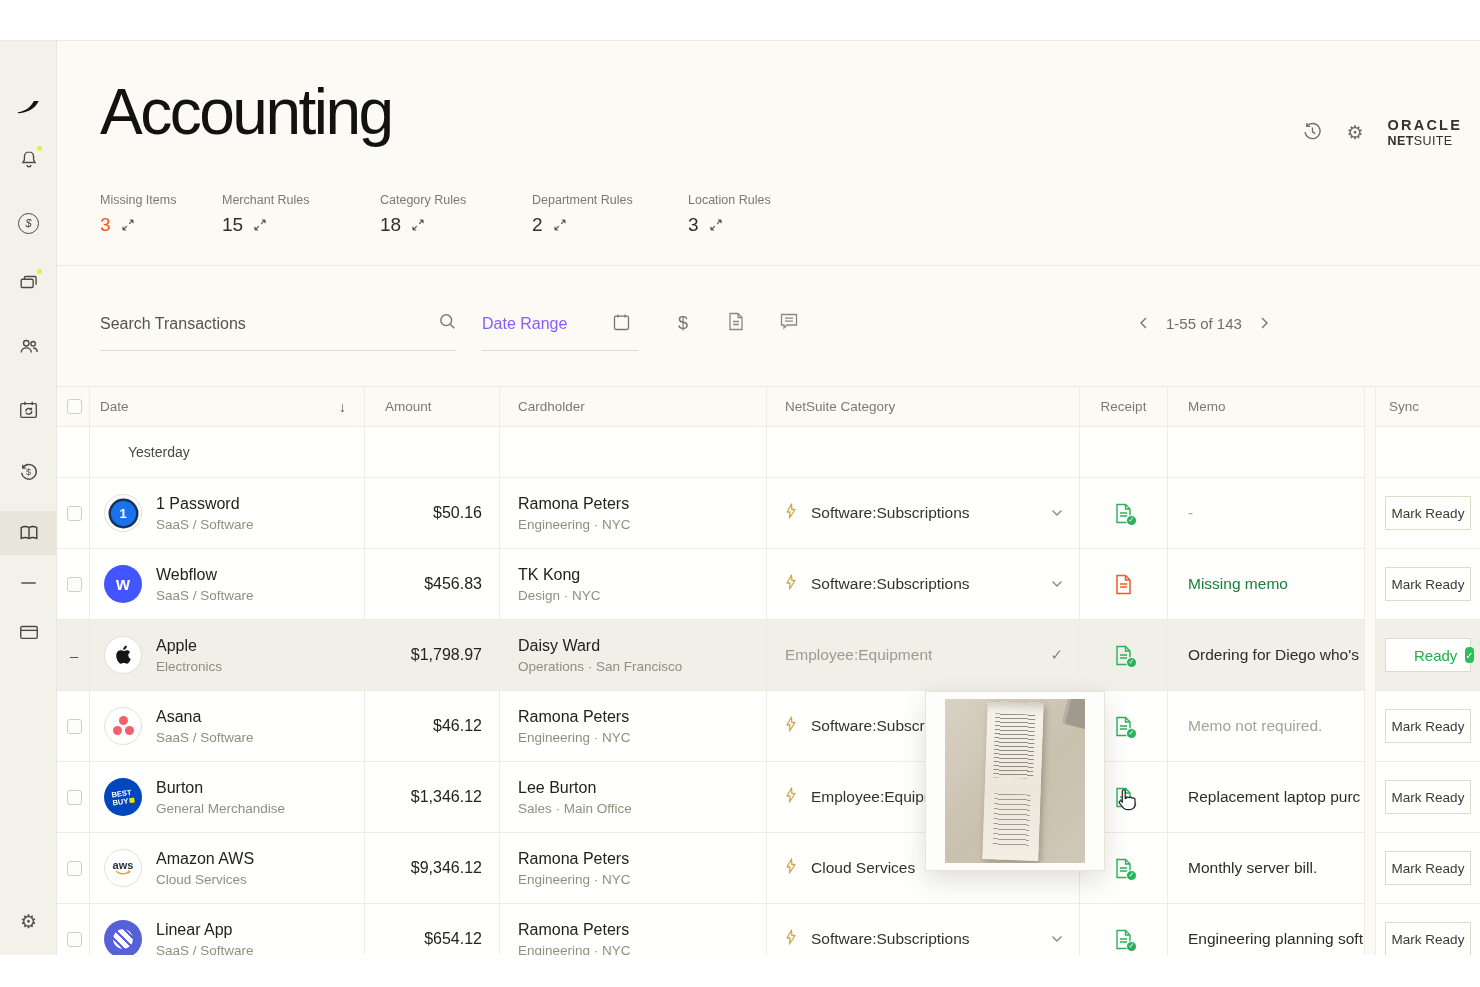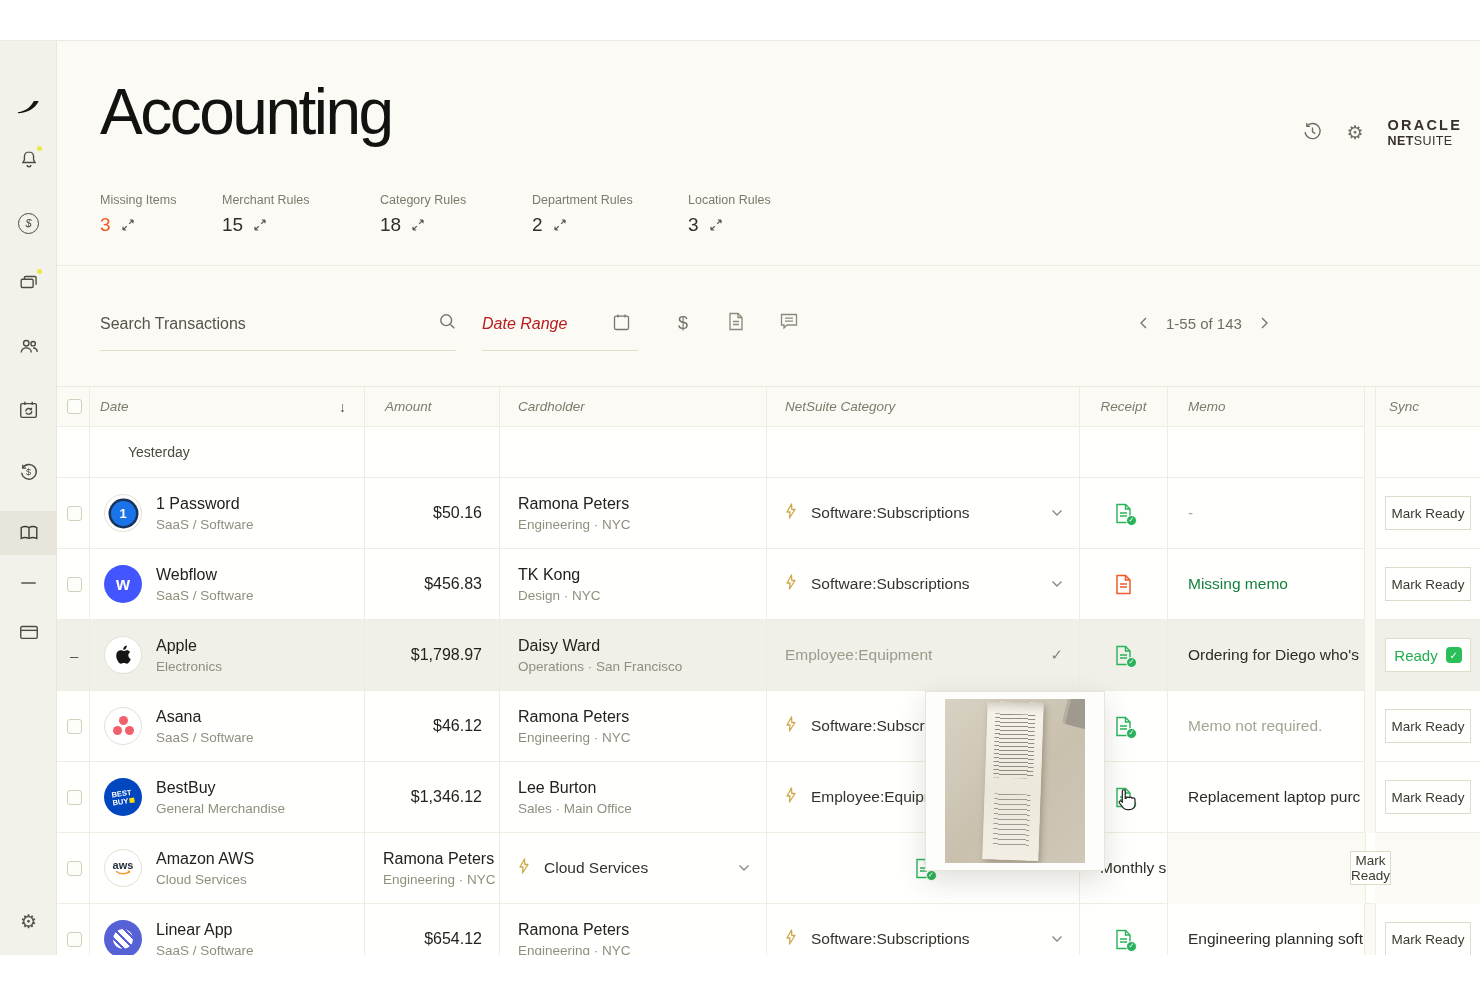--- a/index.html
+++ b/index.html
@@ -34,35 +34,35 @@
   .stat-label { font-size:12.5px; color:#7b7a6c; margin-bottom:7px; }
   .stat-value { font-size:19px; color:#30302a; display:flex; align-items:center; gap:11px; }
   .stat-value.orange { color:#f4581f; }
 
   .divider-h { position:absolute; left:0; right:0; top:224px; height:1px; background:#edebde; }
 
   
   .search-box { position:absolute; left:43px; top:256px; width:356px; height:54px; border-bottom:1px solid #e0ddca; display:flex; align-items:center; }
   .search-input { flex:1; border:none; background:transparent; outline:none; font-size:16px; color:#55544b; font-family:"Liberation Sans", sans-serif; }
   .search-input::placeholder { color:#55544b; opacity:1; }
-  .daterange { position:absolute; left:425px; top:256px; width:156px; height:54px; border-bottom:1px solid #e0ddca; display:flex; align-items:center; justify-content:space-between; padding-right:8px; font-size:16px; color:#b91c1c; cursor:pointer;font-style:italic; }
+  .daterange { position:absolute; left:425px; top:256px; width:156px; height:54px; border-bottom:1px solid #e0ddca; display:flex; align-items:center; justify-content:space-between; padding-right:8px; font-size:16px; color:#8b5cf6; cursor:pointer; }
   .filter-btn { position:absolute; top:268px; width:28px; height:28px; display:flex; align-items:center; justify-content:center; background:none; border:none; cursor:pointer; }
   .dollar-glyph { font-size:18px; color:#77766a; }
   .pager { position:absolute; left:1082px; top:268px; height:28px; display:flex; align-items:center; gap:18px; }
   .pager-info { font-size:15px; color:#6f6e60; }
   .pager-btn { background:none; border:none; cursor:pointer; display:flex; }
   .sync-btn { position:absolute; left:1273px; top:257px; width:126px; height:54px; background:#f2f45a; border:none; font-size:16.5px; color:#1d1d17; cursor:pointer; font-family:"Liberation Sans", sans-serif; }
 
   
   .table { position:absolute; left:0; top:345px; width:1423px; border-top:1px solid #eceade; }
   .grid { display:grid; grid-template-columns:33px 275px 135px 267px 313px 88px 197px 10px 105px; }
   .cell { display:flex; align-items:center; background:#fffffe; border-right:1px solid #efede1; border-bottom:1px solid #efede1; min-width:0; }
   .c-gutter { background:transparent; border:none; }
   .c-sync { border-left:1px solid #efede1; border-right:none; justify-content:center; }
-  .thead .cell { height:40px; background:transparent; font-size:13.5px; color:#7c7b6c;font-style:italic; }
+  .thead .cell { height:40px; background:transparent; font-size:13.5px; color:#7c7b6c; }
   .tgroup .cell { height:51px; }
   .trow .cell { height:71px; }
   .trow.selected .cell { background:#f0efe8; }
   .trow.selected .c-gutter { background:transparent; }
 
   .c-check { justify-content:flex-start; padding-left:10px; }
   .cb { width:15px; height:15px; border:1.5px solid #d2d0bb; border-radius:3px; background:#fdfdf9; cursor:pointer; flex:none; }
   .row-dash { font-size:15px; color:#55544b; padding-left:3px; }
   .c-datehead { padding-left:10px; padding-right:18px; }
   .sort-arrow { margin-left:auto; font-size:14px; color:#55544b; cursor:pointer; }
@@ -98,21 +98,21 @@
   .c-cat.muted { color:#9c9b8c; cursor:default; }
   .cat-check { color:#84836f; font-size:15px; }
   .c-receipt { justify-content:center; }
   .receipt-wrap { position:relative; width:19px; height:21px; cursor:pointer; }
   .receipt-badge { position:absolute; right:-4px; bottom:-2px; width:11px; height:11px; border-radius:50%; background:#2ab25a; border:1.5px solid #fffffe; color:#fff; font-size:7px; line-height:8px; text-align:center; }
   .receipt-badge::after { content:"✓"; }
   .c-memo { padding-left:20px; font-size:15.5px; color:#2d2c26; white-space:nowrap; overflow:hidden; cursor:text; }
   .c-memo.muted { color:#a5a494; }
   .c-memo.alert { color:#15803d; }
   .btn-mark { width:86px; height:34px; background:#fffffe; border:1px solid #dedcc9; font-size:13.5px; color:#3c3b31; cursor:pointer; font-family:"Liberation Sans", sans-serif; }
-  .btn-done { width:86px; height:34px; background:#fffffe; border:1px solid #dedcc9; display:flex; align-items:center; justify-content:center; gap:8px; cursor:pointer; }
+  .btn-done { width:86px; height:34px; background:#fffffe; border:1px solid #dedcc9; display:flex; align-items:center; justify-content:space-between; gap:8px; cursor:pointer;padding-left:28px; }
   .btn-done .txt { color:#1fae4e; font-size:15px; }
   .ready-box { width:16px; height:16px; border-radius:4px; background:#2abf58; color:#fff; font-size:10px; display:flex; align-items:center; justify-content:center; }
 
   
   .popup { position:absolute; left:868px; top:650px; width:180px; height:180px; background:#fdfdfb; border:1px solid #e7e5d6; box-shadow:0 10px 26px rgba(60,55,40,.16); z-index:40; display:flex; align-items:center; justify-content:center; }
   .photo { width:140px; height:164px; background:linear-gradient(135deg,#d8d2c4 0%,#c9c0ae 55%,#cfc8b8 100%); position:relative; overflow:hidden; }
   .cup { position:absolute; right:-7px; top:-8px; width:26px; height:36px; background:#a09a8e; border-radius:4px; transform:rotate(14deg); box-shadow:inset 3px 0 0 #b5afa2; }
   .strip { position:absolute; left:40px; top:3px; width:56px; height:158px; background:linear-gradient(#f7f4ec,#ebe7db 55%,#f2eee4); transform:rotate(2deg); box-shadow:2px 3px 6px rgba(70,60,40,.35), inset 0 28px 10px -24px rgba(120,110,90,.35); }
   .strip::before { content:""; position:absolute; left:8px; right:8px; top:12px; height:64px; background:repeating-linear-gradient(to bottom, rgba(95,90,78,.65) 0 1px, transparent 1px 4px); }
   .strip::after { content:""; position:absolute; left:10px; right:10px; top:92px; height:52px; background:repeating-linear-gradient(to bottom, rgba(95,90,78,.55) 0 1px, transparent 1px 5px); }
@@ -560,21 +560,21 @@
 
         <div class="grid trow">
           <div class="cell c-check">
               <span class="cb"></span>
             </div>
           <div class="cell c-merchant">
             <span class="logo logo-bestbuy">
               <span class="bb-tag"><span>BEST</span><br><span>BUY</span><span class="bb-sq"></span></span>
             </span>
             <div class="mtext">
-                <div class="mname">BestBuy</div>
+                <div class="mname">Burton</div>
                 <div class="msub">General Merchandise</div>
               </div>
           </div>
           <div class="cell c-amount">$1,346.12</div>
           <div class="cell c-card">
               <div class="mname">Lee Burton</div>
               <div class="msub">Sales · Main Office</div>
             </div>
           <div class="cell c-cat">
             <span><svg width="12" height="16" viewBox="0 0 12 16" fill="none" stroke="#cfa84a" stroke-width="1.3" stroke-linejoin="round">
@@ -616,20 +616,21 @@
                     <path d="M1 1.3 C5 4.8 11 4.8 15 1.3"></path>
                     <path d="M15 1.3 l-2.3-.2 M15 1.3 l-1.4 1.9"></path>
                   </svg>
               </span>
             </span>
             <div class="mtext">
                 <div class="mname">Amazon AWS</div>
                 <div class="msub">Cloud Services</div>
               </div>
           </div>
+          <div class="cell c-amount">$9,346.12</div>
           <div class="cell c-card">
               <div class="mname">Ramona Peters</div>
               <div class="msub">Engineering · NYC</div>
             </div>
           <div class="cell c-cat">
             <span><svg width="12" height="16" viewBox="0 0 12 16" fill="none" stroke="#cfa84a" stroke-width="1.3" stroke-linejoin="round">
                   <path d="M6.5 1 L2 9 h3 L4.5 15 L10 6.5 H6.8 Z"></path>
                 </svg></span>
             <span class="cat-text">Cloud Services</span>
             <span class="tail">

